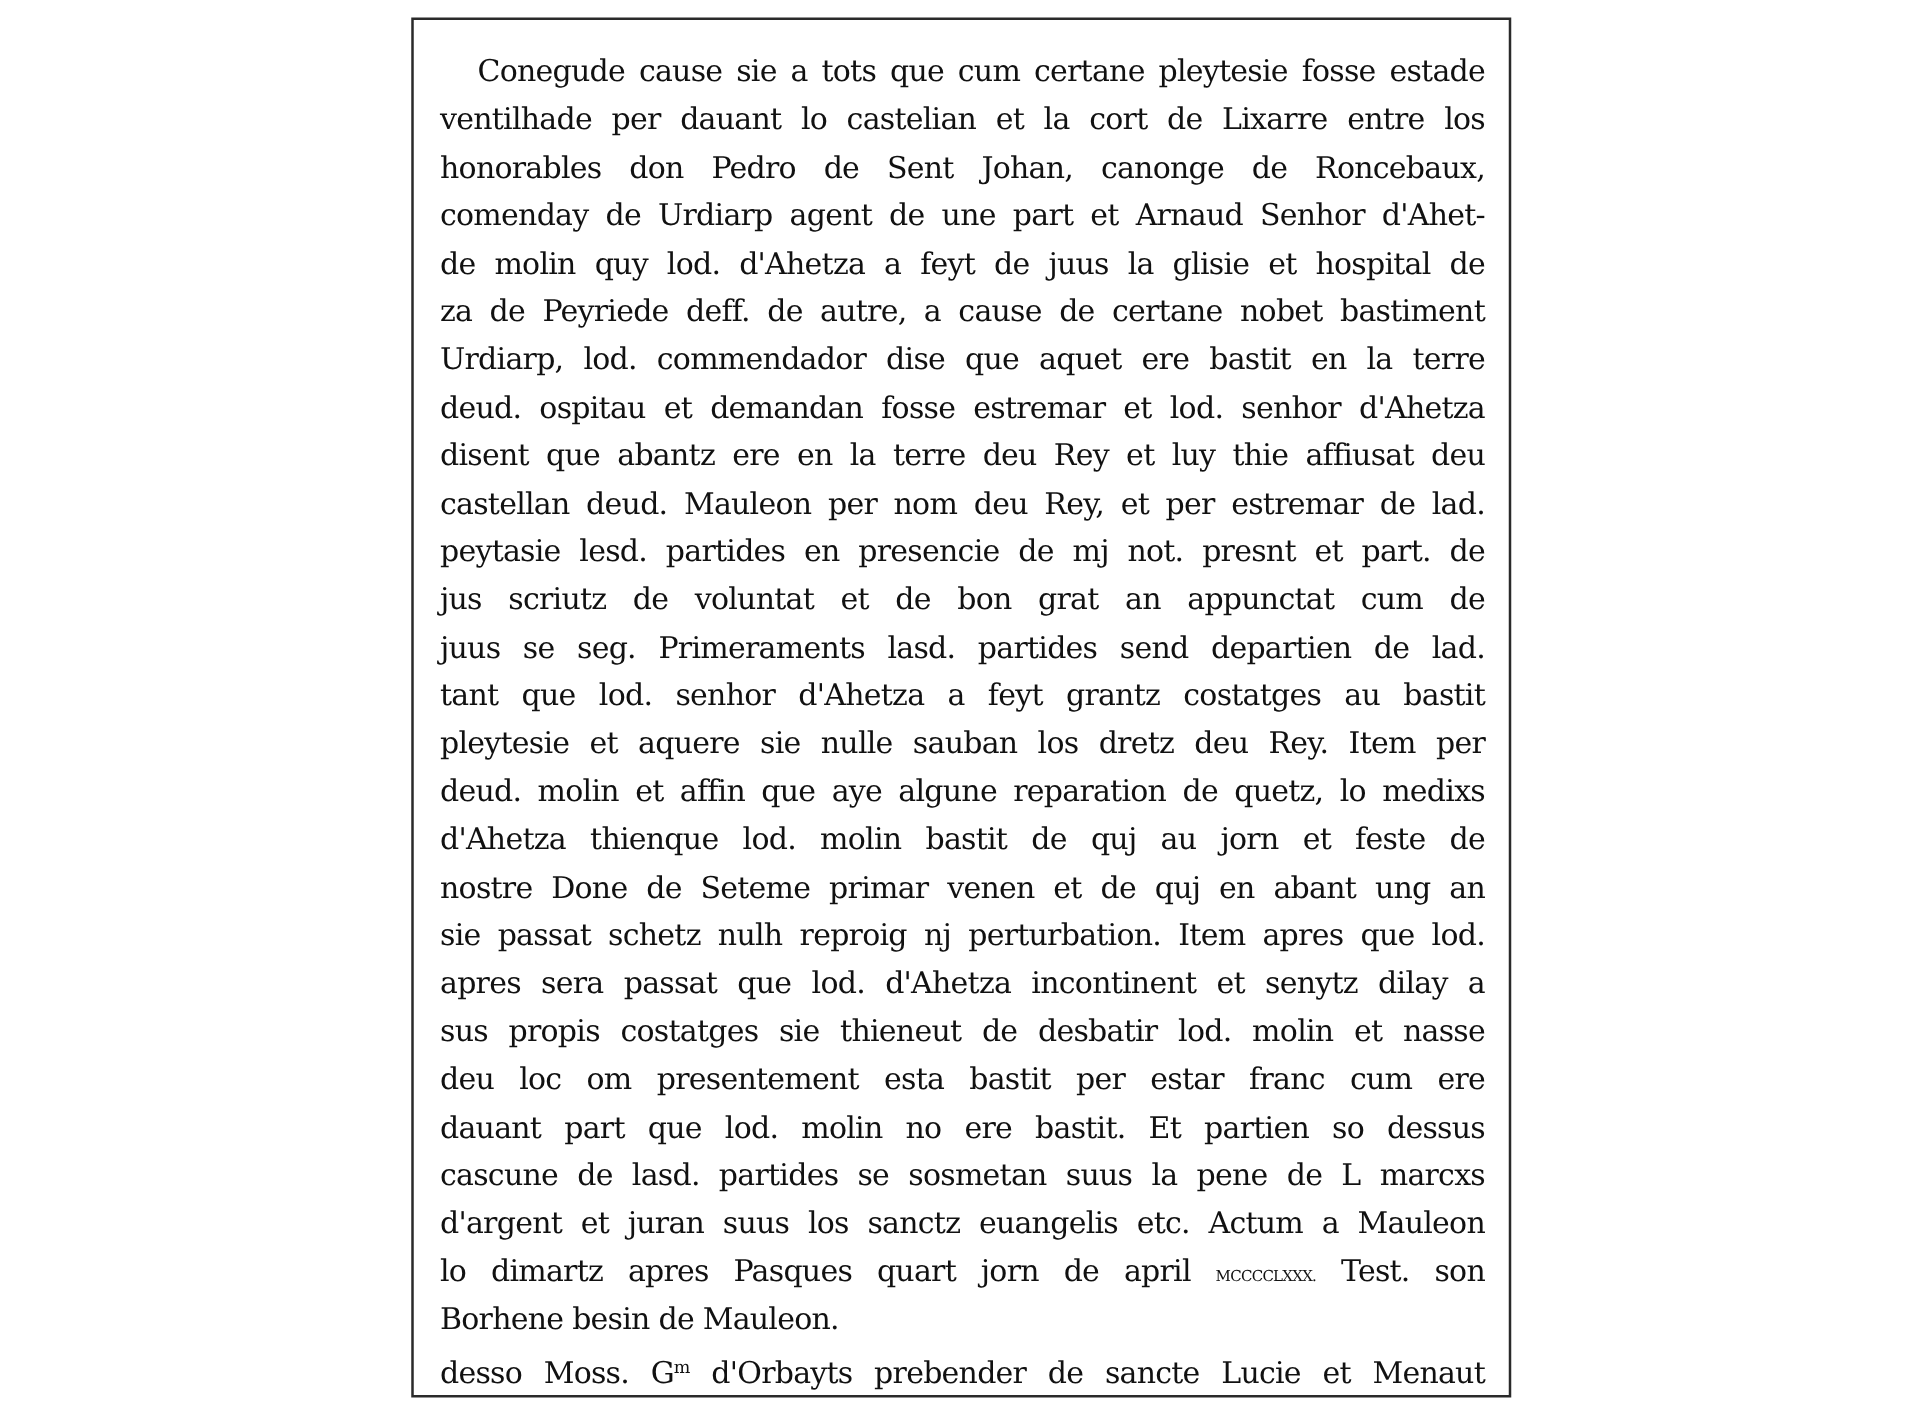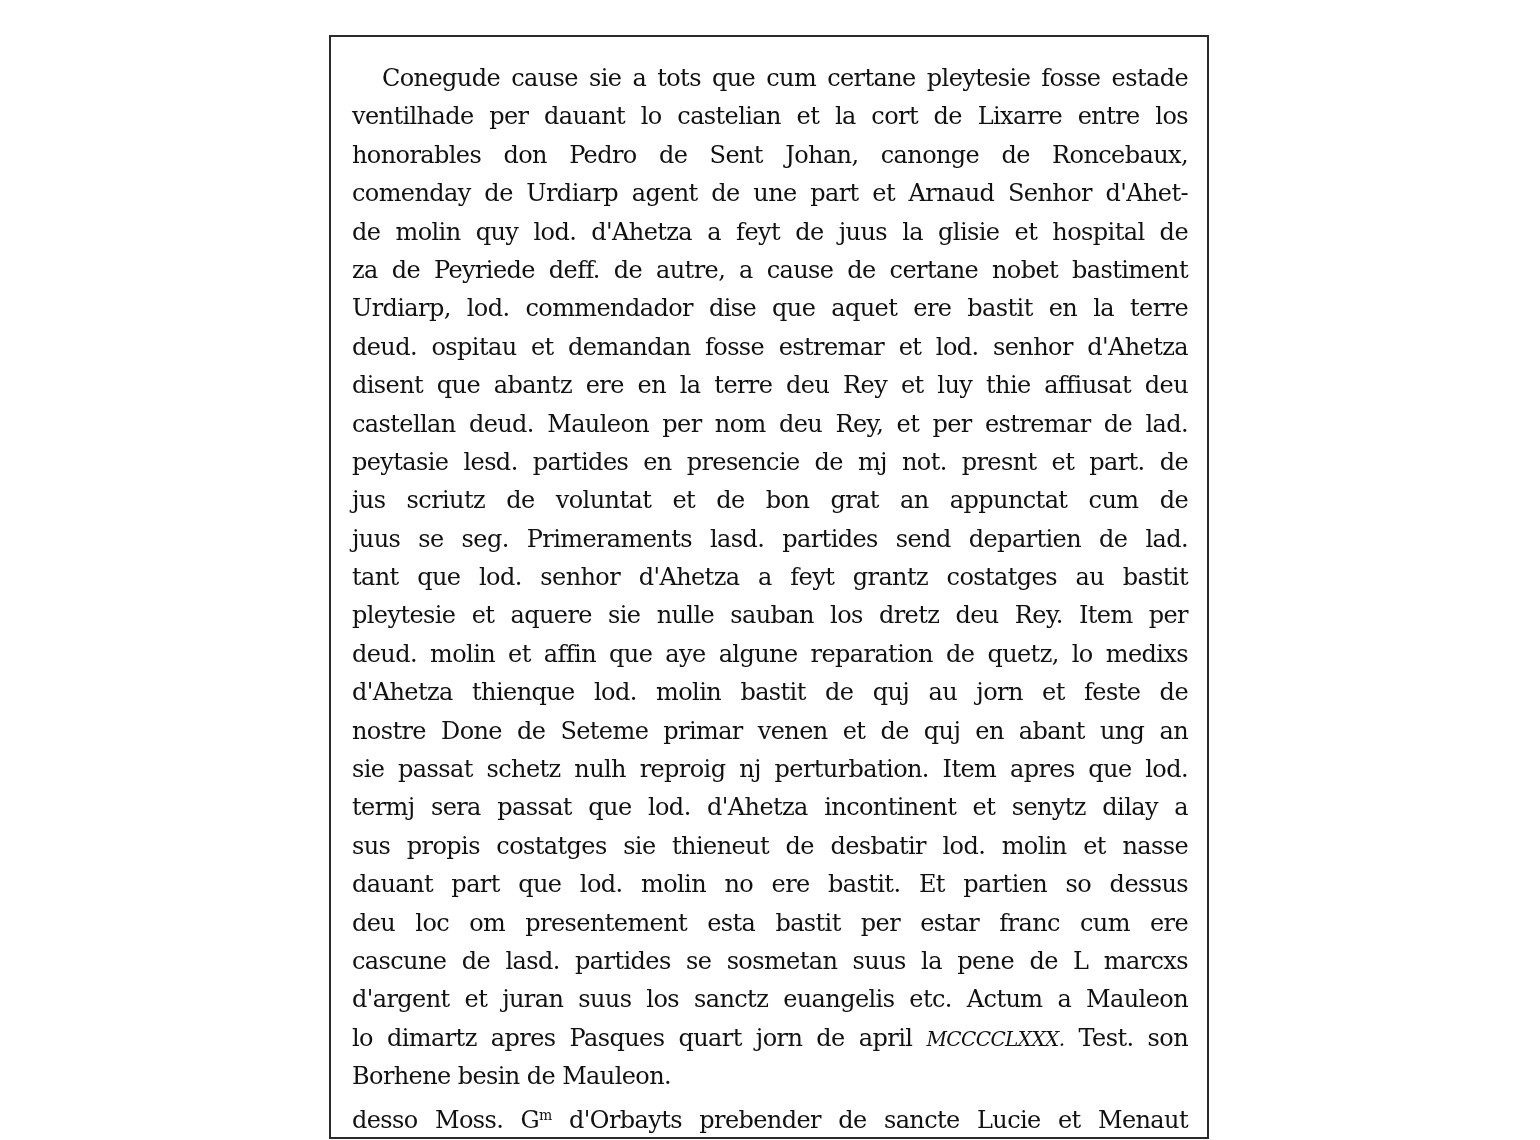--- a/index.html
+++ b/index.html
@@ -9,21 +9,21 @@
   }
   body {
     width: 1540px;
     height: 1140px;
     position: relative;
     overflow: hidden;
   }
   .frame {
     position: absolute;
     left: 329px;
-    top: 35px;
+    top: 14px;
     width: 880px;
     height: 1104px;
     border: 2.5px solid #2a2a2a;
     box-sizing: border-box;
     background: #ffffff;
   }
   .text-block {
     position: absolute;
     left: 21px;
     top: 22px;
@@ -42,22 +42,21 @@
     text-align-last: justify;
   }
   .line.first {
     padding-left: 30px;
   }
   .line.last {
     text-align-last: left;
   }
   .sc {
     font-variant: small-caps;
-    font-size: 20px;
-    font-style: italic;
+    font-size: 12px;
   }
   .sup {
     font-size: 14px;
     vertical-align: 8px;
   }
 </style>
 </head>
 <body>
 
 <div class="frame">
@@ -74,23 +73,23 @@
     <span class="line">castellan deud. Mauleon per nom deu Rey, et per estremar de lad.</span>
     <span class="line">peytasie lesd. partides en presencie de mj not. presnt et part. de</span>
     <span class="line">jus scriutz de voluntat et de bon grat an appunctat cum de</span>
     <span class="line">juus se seg. Primeraments lasd. partides send departien de lad.</span>
     <span class="line">tant que lod. senhor d'Ahetza a feyt grantz costatges au bastit</span>
     <span class="line">pleytesie et aquere sie nulle sauban los dretz deu Rey. Item per</span>
     <span class="line">deud. molin et affin que aye algune reparation de quetz, lo medixs</span>
     <span class="line">d'Ahetza thienque lod. molin bastit de quj au jorn et feste de</span>
     <span class="line">nostre Done de Seteme primar venen et de quj en abant ung an</span>
     <span class="line">sie passat schetz nulh reproig nj perturbation. Item apres que lod.</span>
-    <span class="line">termj sera passat que lod. d'Ahetza incontinent et senytz dilay a</span>
+    <span class="line">apres sera passat que lod. d'Ahetza incontinent et senytz dilay a</span>
     <span class="line">sus propis costatges sie thieneut de desbatir lod. molin et nasse</span>
+    <span class="line">deu loc om presentement esta bastit per estar franc cum ere</span>
     <span class="line">dauant part que lod. molin no ere bastit. Et partien so dessus</span>
-    <span class="line">deu loc om presentement esta bastit per estar franc cum ere</span>
     <span class="line">cascune de lasd. partides se sosmetan suus la pene de L marcxs</span>
     <span class="line">d'argent et juran suus los sanctz euangelis etc. Actum a Mauleon</span>
     <span class="line"><span>lo dimartz apres Pasques quart jorn de april </span><span class="sc">MCCCCLXXX.</span><span> Test. son</span></span>
     <span class="line last">Borhene besin de Mauleon.</span>
     <span class="line"><span>desso Moss. G</span><span class="sup">m</span><span> d'Orbayts prebender de sancte Lucie et Menaut</span></span>
   </div>
 </div>
 
 </body></html>

